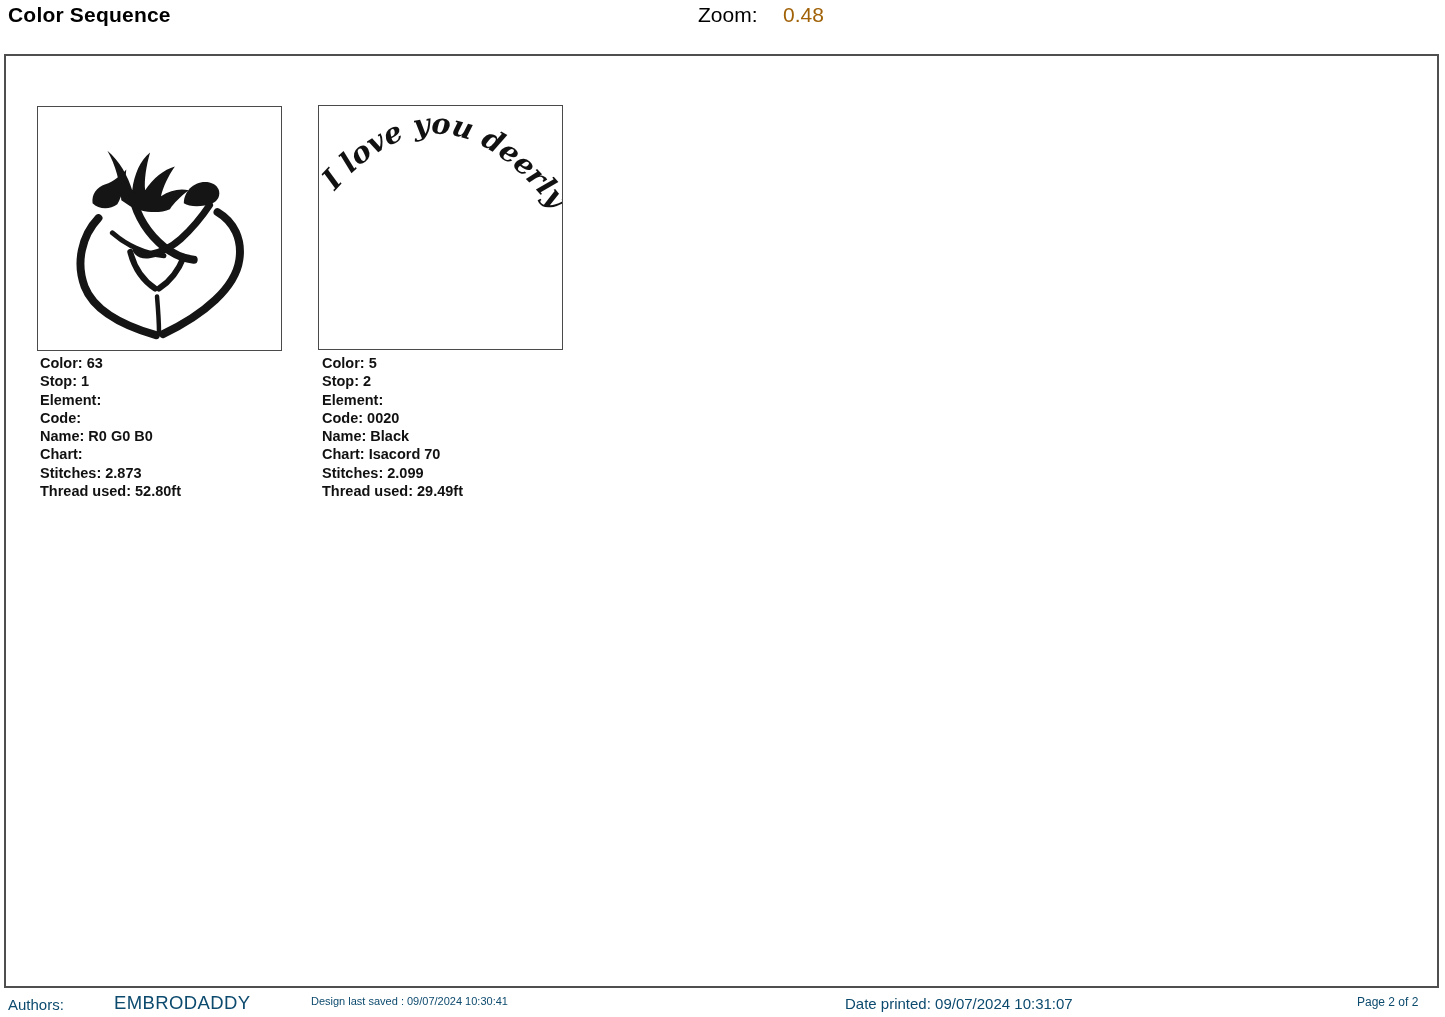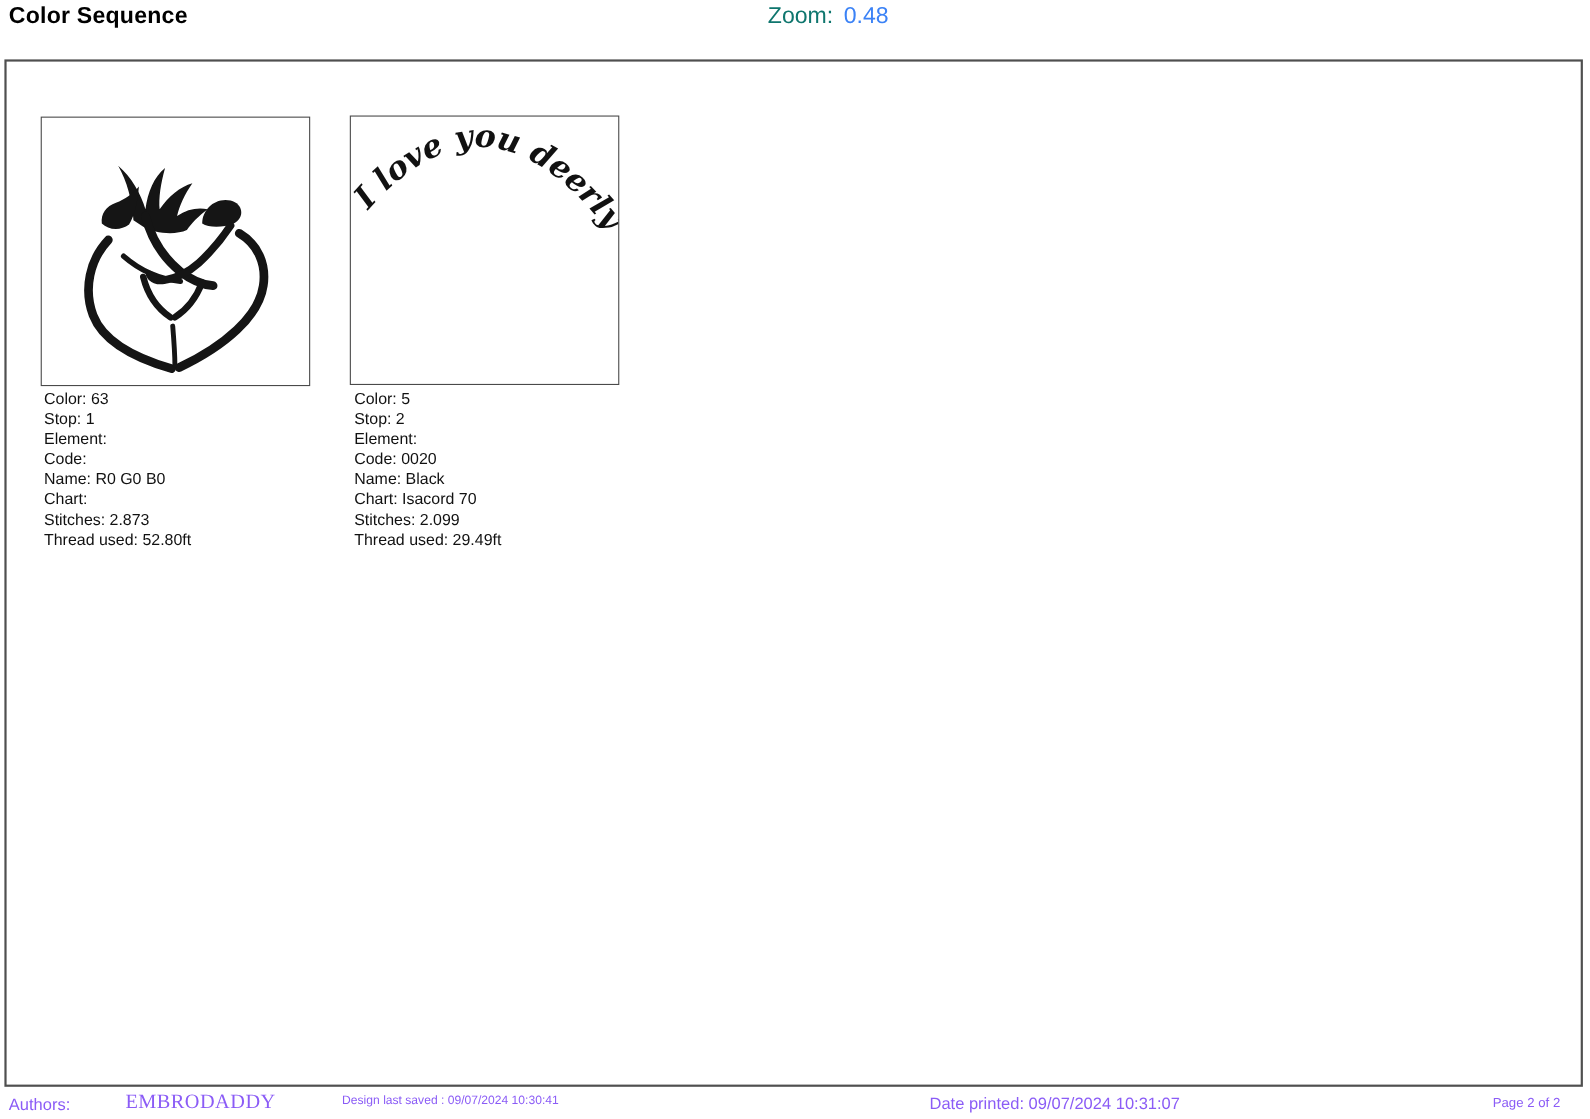--- a/index.html
+++ b/index.html
@@ -4,41 +4,41 @@
 <style>
   html,body{margin:0;padding:0;}
   body{
     width:1445px;height:1017px;position:relative;overflow:hidden;
     background:#ffffff;color:#1a1a1a;
     font-family:"Liberation Sans","DejaVu Sans",sans-serif;
   }
   .abs{position:absolute;}
   
   .page-title{left:8px;top:3px;font-size:21px;letter-spacing:0.2px;color:#000;font-weight:bold;}
-  .zoom-label{left:698px;top:3px;font-size:21px;color:#0f766e;}
-  .zoom-value{left:767px;top:3px;font-size:21px;color:#3b82f6;}
+  .zoom-label{left:698px;top:3px;font-size:21px;color:#000000;}
+  .zoom-value{left:783px;top:3px;font-size:21px;color:#a16207;}
   
   .page-frame{
     left:4px;top:54px;width:1435px;height:934px;
     border:2px solid #4f4f4f;background:#ffffff;box-sizing:border-box;
   }
   
   .thumb{border:1px solid #4a4a4a;background:#ffffff;box-sizing:border-box;}
   .thumb-1{left:37px;top:106px;width:245px;height:245px;}
   .thumb-2{left:318px;top:105px;width:245px;height:245px;}
   .thumb svg{display:block;width:100%;height:100%;}
   
-  .info-block{top:354px;width:280px;font-size:14.5px;line-height:18.3px;color:#111;}
+  .info-block{top:354px;width:280px;font-size:14.5px;line-height:18.3px;color:#111;font-weight:bold;}
   .info-1{left:40px;}
   .info-2{left:322px;}
   .fv{margin-left:4px;}
   
-  .footer-text{font-size:15px;color:#8b5cf6;}
+  .footer-text{font-size:15px;color:#0c4a6e;}
   .authors-label{left:8px;top:996px;}
-  .author-name{left:114px;top:992px;font-size:18.5px;letter-spacing:0.4px;font-family:Liberation Serif, serif;}
+  .author-name{left:114px;top:992px;font-size:18.5px;letter-spacing:0.4px;}
   .design-saved{left:311px;top:995px;font-size:11px;}
   .date-printed{left:845px;top:995px;font-size:15px;}
   .page-number{left:1357px;top:995px;font-size:12px;}
   .ink{fill:#151515;}
   .stroke{fill:none;stroke:#151515;stroke-linecap:round;stroke-linejoin:round;}
   .arc-word{
     font-family:"DejaVu Serif","Liberation Serif",serif;
     font-style:italic;font-weight:bold;font-size:29px;fill:#111;
   }
 </style>

